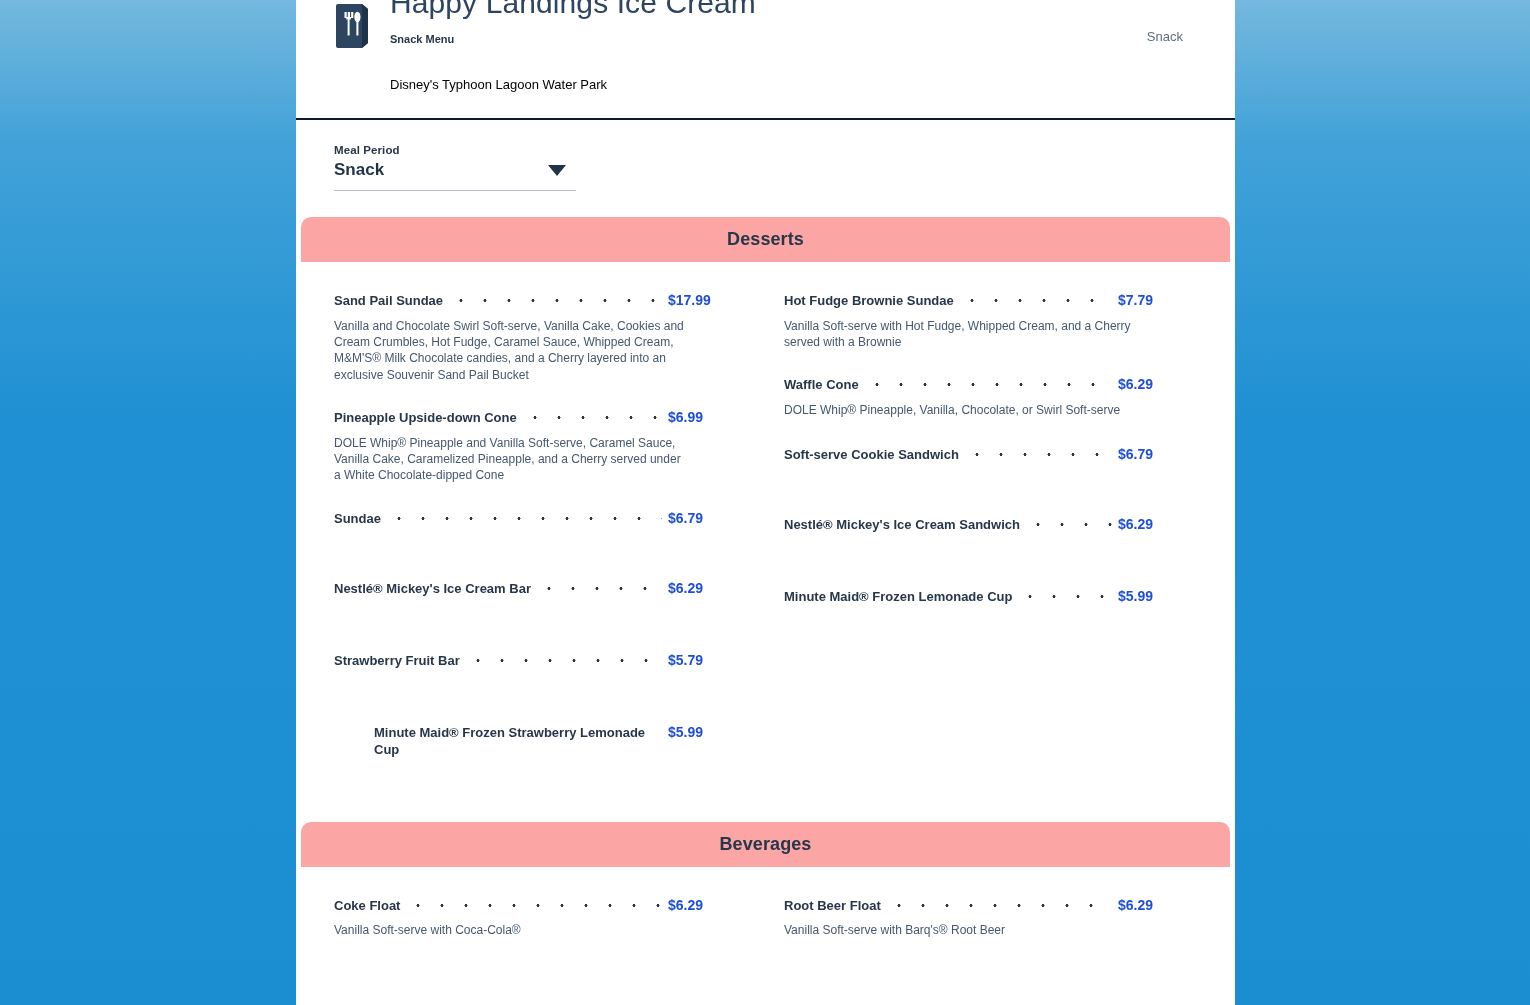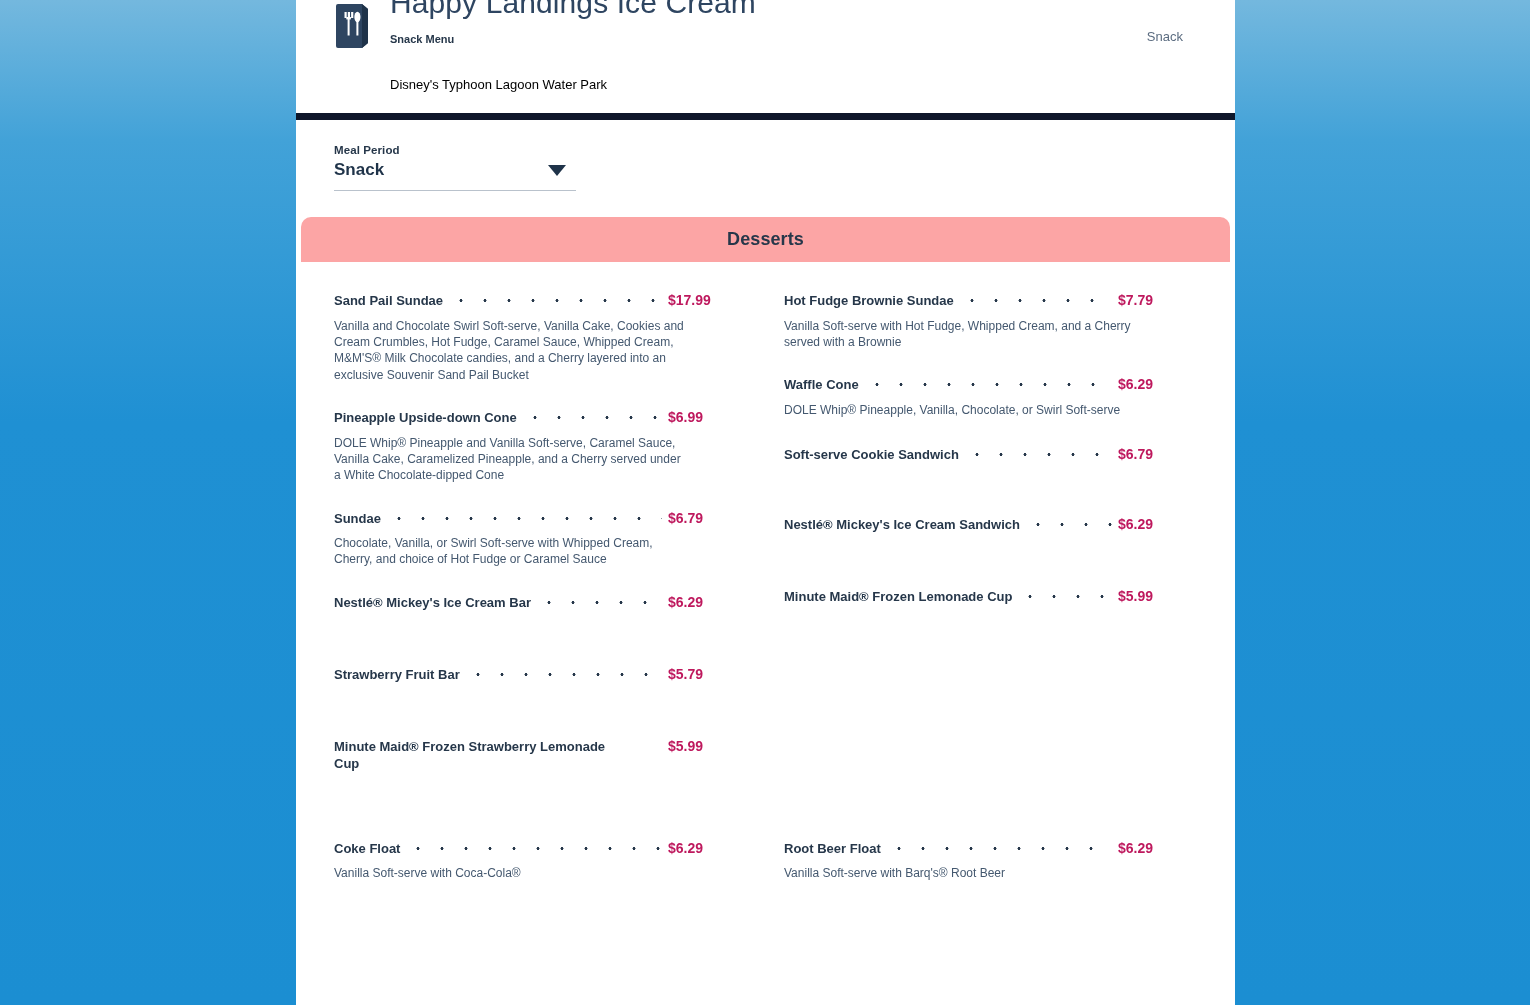--- a/index.html
+++ b/index.html
@@ -23,21 +23,21 @@
     top: 0;
     width: 939px;
     min-height: 1005px;
     background: #ffffff;
   }
 
   
   .venue-header {
     position: relative;
     height: 120px;
-    border-bottom: 7px solid #0f172a;
+    border-bottom: 2px solid #0f172a;
     padding: 0 38px;
   }
   .venue-header-inner {
     position: absolute;
     left: 38px;
     top: -42px;
     display: flex;
     gap: 18px;
   }
   .menu-book-icon {
@@ -154,20 +154,21 @@
     font-size: 13px;
     font-weight: 700;
     color: #26374a;
     line-height: 1.35;
     white-space: nowrap;
     flex: 0 0 auto;
   }
   .item-name.wrap {
     white-space: normal;
     max-width: 272px;
+    margin-left: 40px;
   }
   .leader {
     flex: 1 1 auto;
     min-width: 6px;
     height: 13px;
     margin: 0 6px 0 6px;
     position: relative;
     overflow: hidden;
   }
   .leader::after {
@@ -177,21 +178,21 @@
     height: 3px;
     background-image: radial-gradient(circle, #26374a 1.4px, rgba(0,0,0,0) 1.6px);
     background-size: 24px 3px;
     background-repeat: repeat-x;
     background-position: left bottom;
   }
   .leader.none::after { display: none; }
   .item-price {
     font-size: 14px;
     font-weight: 700;
-    color: #be185d;
+    color: #1d4ed8;
     flex: 0 0 76px;
     text-align: left;
     white-space: nowrap;
   }
   .item-desc {
     font-size: 12px;
     font-weight: 400;
     color: #44586f;
     line-height: 1.36;
     margin-top: 8px;
@@ -262,21 +263,20 @@
                 <span class="item-price">$6.99</span>
               </div>
               <div class="item-desc">DOLE Whip® Pineapple and Vanilla Soft-serve, Caramel Sauce, Vanilla Cake, Caramelized Pineapple, and a Cherry served under a White Chocolate-dipped Cone</div>
             </div>
             <div class="menu-item tall">
               <div class="item-headline">
                 <span class="item-name">Sundae</span>
                 <span class="leader"></span>
                 <span class="item-price">$6.79</span>
               </div>
-              <div class="item-desc">Chocolate, Vanilla, or Swirl Soft-serve with Whipped Cream, Cherry, and choice of Hot Fudge or Caramel Sauce</div>
             </div>
             <div class="menu-item compact">
               <div class="item-headline">
                 <span class="item-name">Nestlé® Mickey's Ice Cream Bar</span>
                 <span class="leader"></span>
                 <span class="item-price">$6.29</span>
               </div>
             </div>
             <div class="menu-item compact">
               <div class="item-headline">
@@ -329,20 +329,23 @@
               <div class="item-headline">
                 <span class="item-name">Minute Maid® Frozen Lemonade Cup</span>
                 <span class="leader"></span>
                 <span class="item-price">$5.99</span>
               </div>
             </div>
           </div>
         </div>
       </div>
       <div class="menu-section">
+        <div class="section-band">
+          <span class="section-title">Beverages</span>
+        </div>
         <div class="items-grid">
           <div>
             <div class="menu-item tall">
               <div class="item-headline">
                 <span class="item-name">Coke Float</span>
                 <span class="leader"></span>
                 <span class="item-price">$6.29</span>
               </div>
               <div class="item-desc">Vanilla Soft-serve with Coca-Cola®</div>
             </div>

